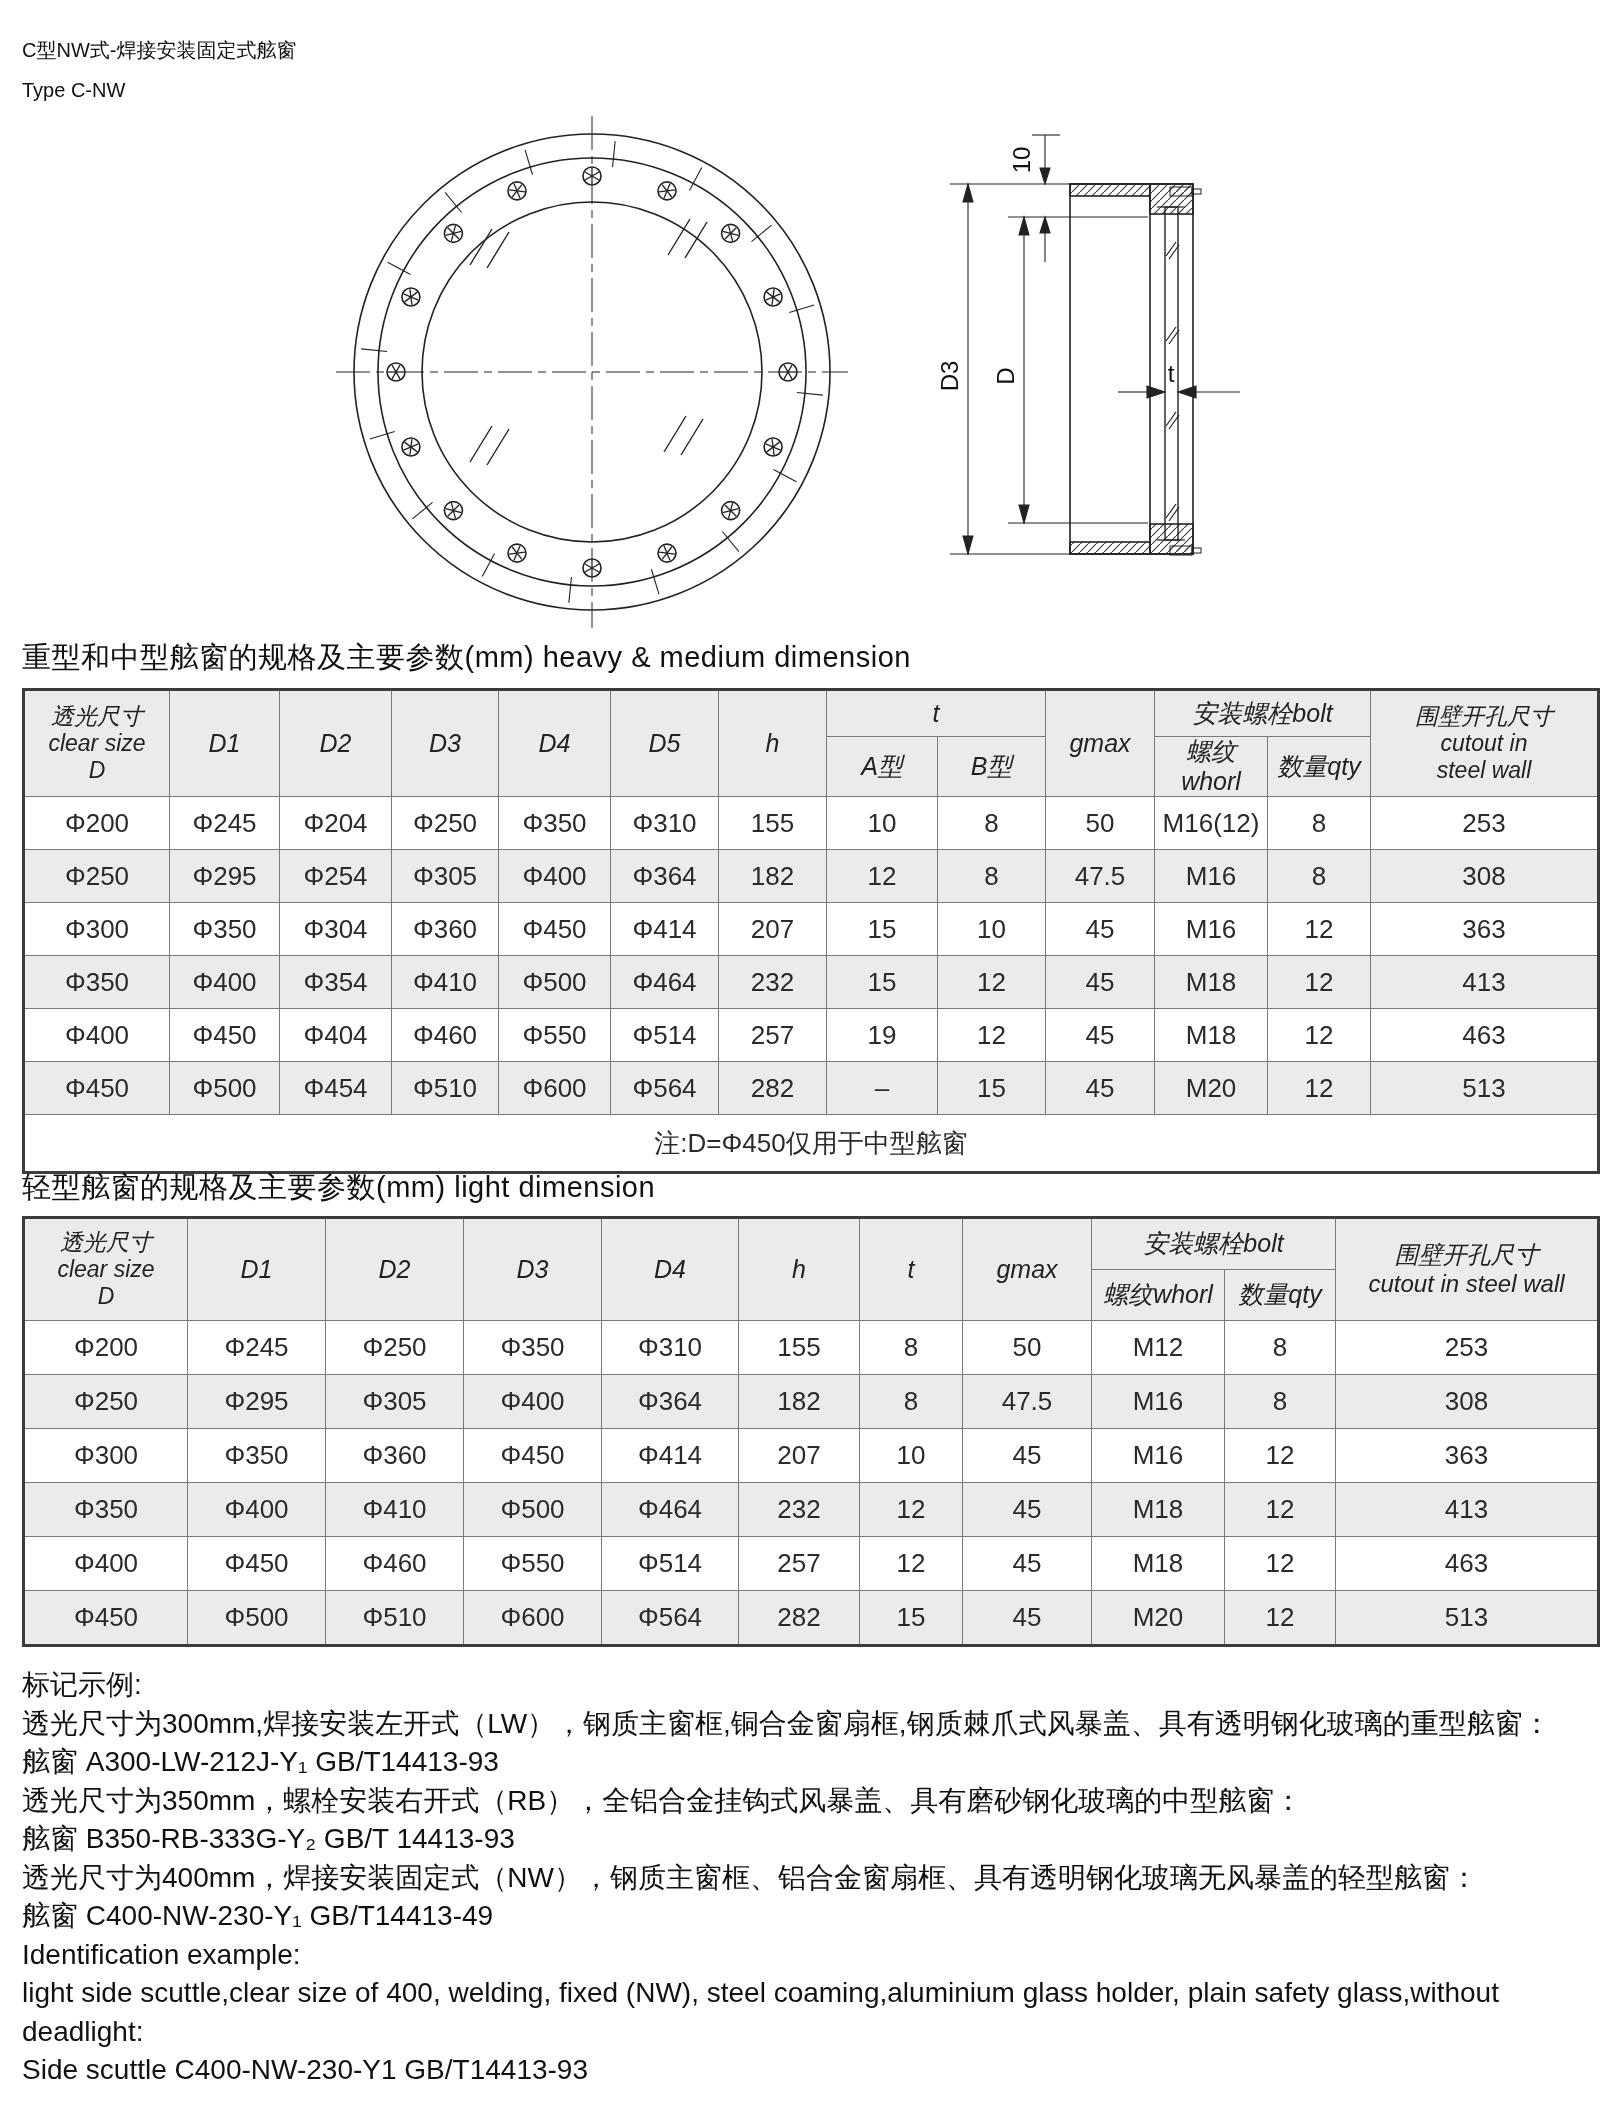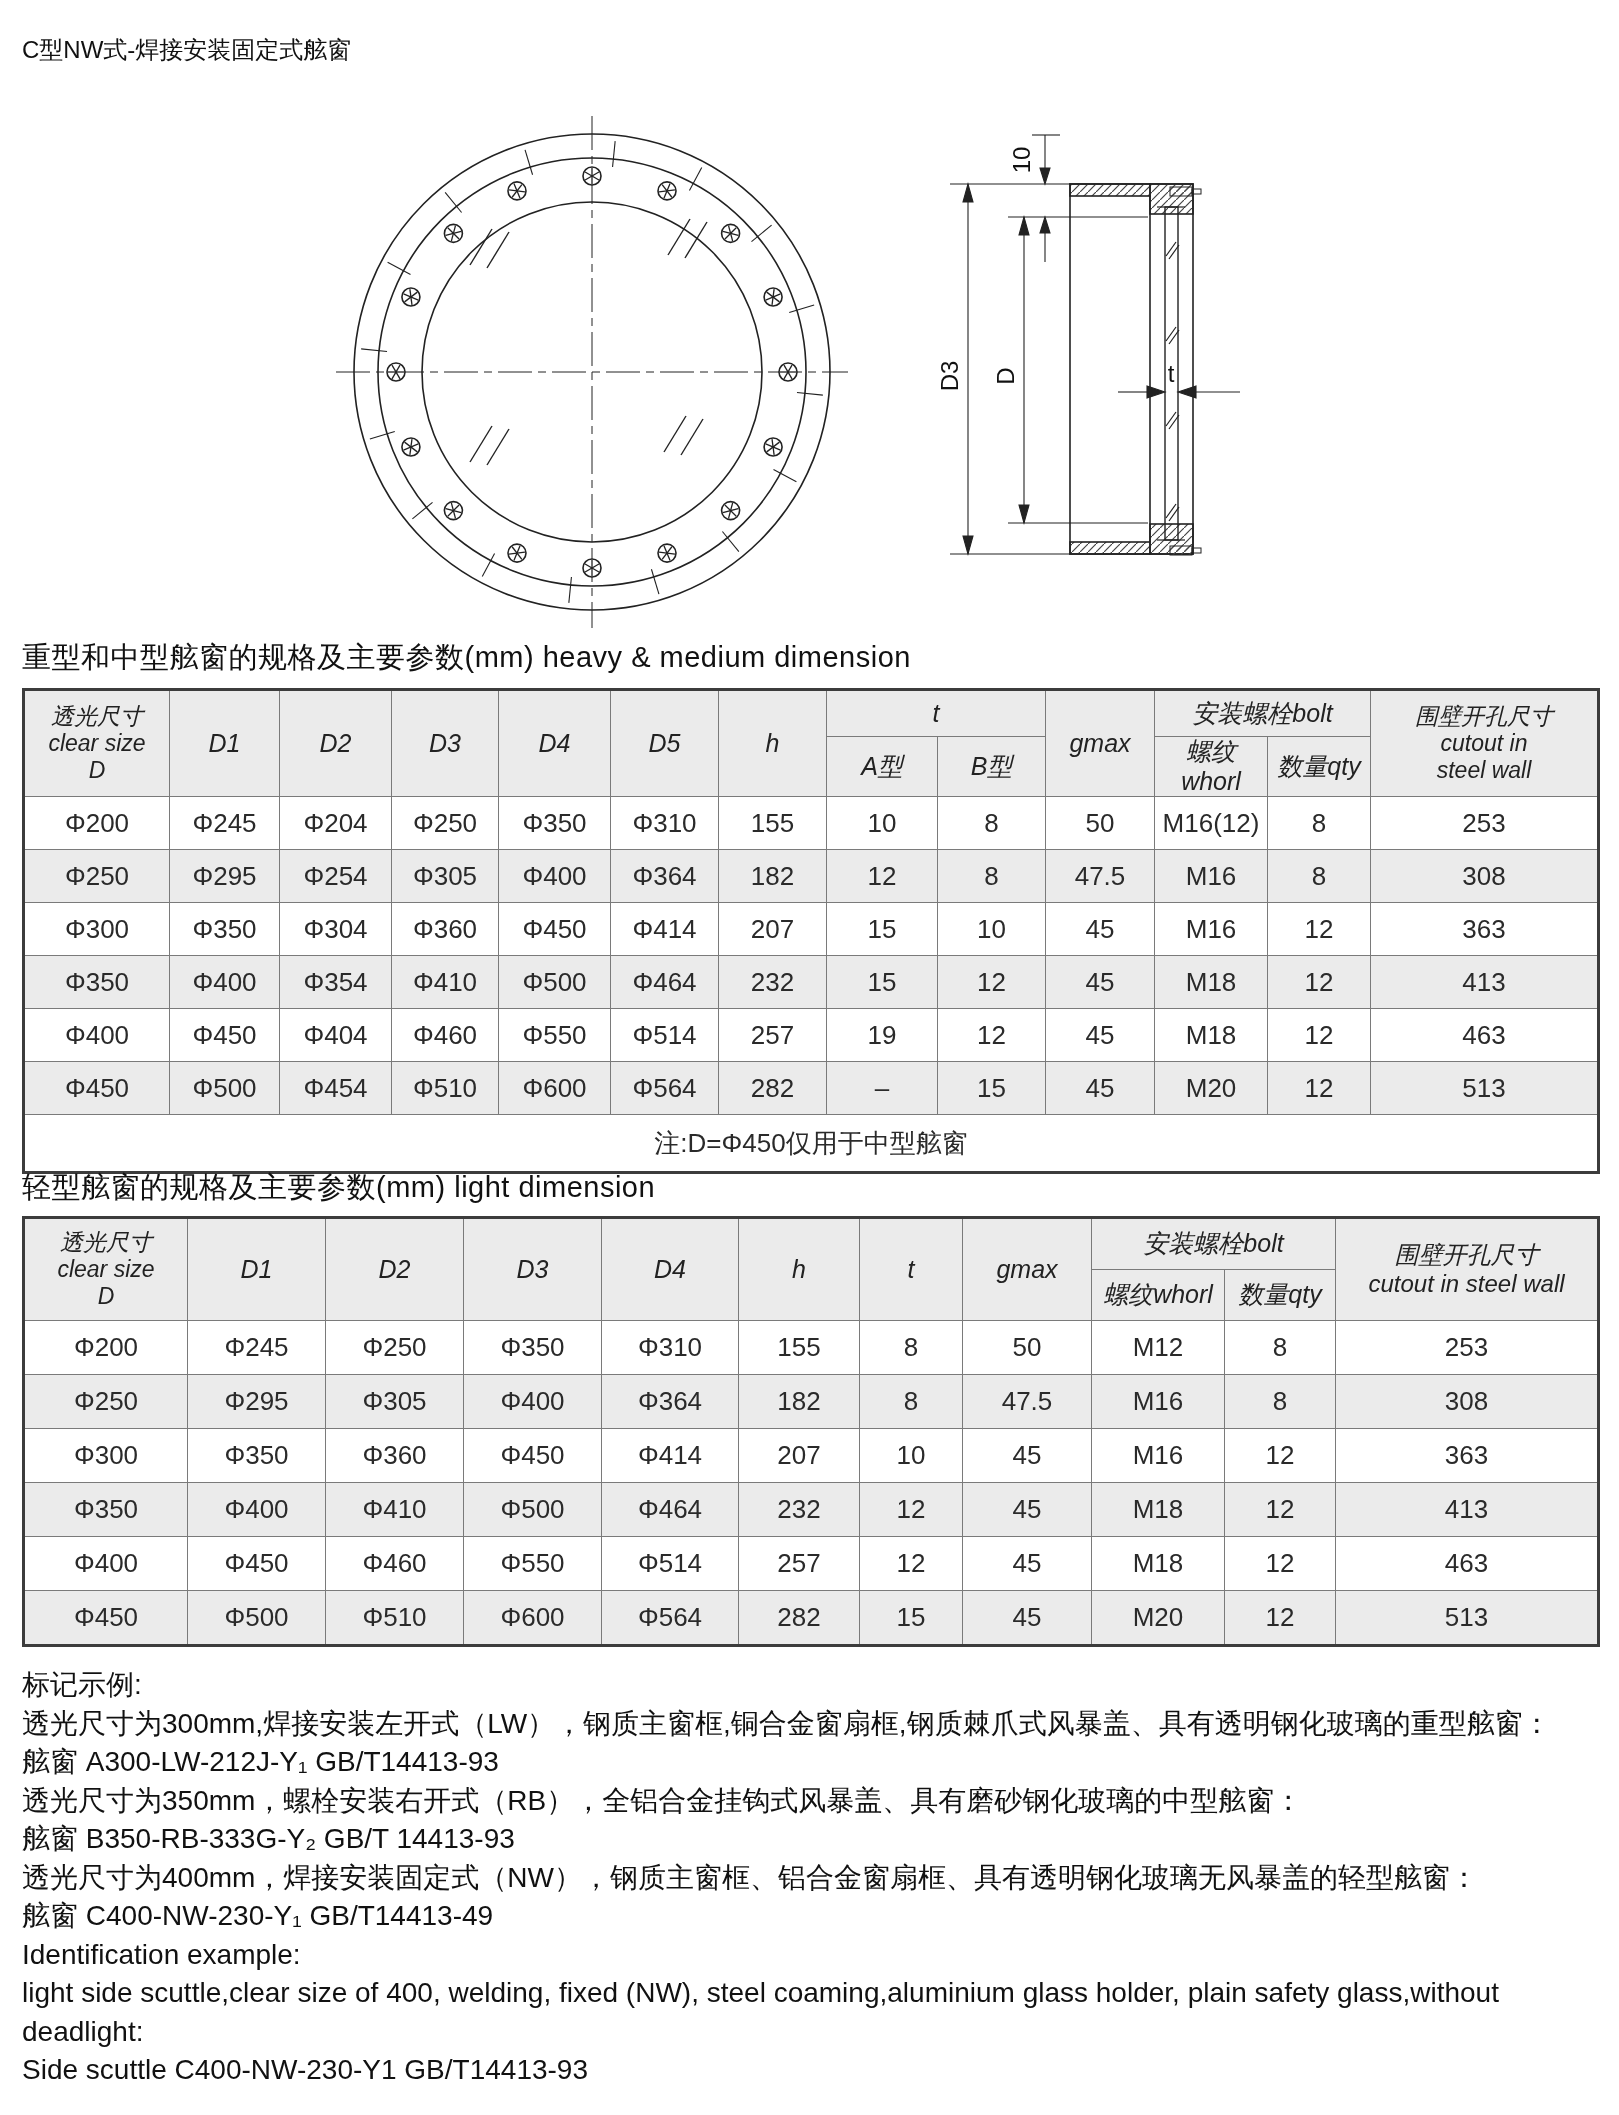--- a/index.html
+++ b/index.html
@@ -1,19 +1,19 @@
 <!DOCTYPE html>
 <html><head>
 <meta charset="utf-8">
 <style>
   html,body{margin:0;padding:0;background:#e8e8e8;}
   .page{position:relative;width:1619px;height:2115px;background:#ffffff;
         font-family:"Liberation Sans", sans-serif;color:#222;overflow:hidden;}
   .abs{position:absolute;}
-  .title-block{left:22px;top:30px;font-size:24px;line-height:40px;color:#111;}
+  .title-block{left:22px;top:30px;font-size:20px;line-height:40px;color:#111;}
   .section-title{left:22px;font-size:29px;color:#111;letter-spacing:0.5px;}
   svg.drawing{left:0;top:0;pointer-events:none;}
 
   table.spec{border-collapse:collapse;table-layout:fixed;background:#fff;
              border:3px solid #3c3c3c;}
   table.spec th, table.spec td{border:1.6px solid #7a7a7a;text-align:center;
              vertical-align:middle;padding:0 2px;overflow:hidden;}
   table.spec th{background:#ebebeb;font-weight:normal;font-size:25px;line-height:1.18;font-style:italic;}
   table.spec td{font-size:26px;color:#2a2a2a;background:#fff;}
   table.spec tr.alt td{background:#ebebeb;}
@@ -28,20 +28,21 @@
   .notes{left:22px;top:1666px;width:1580px;font-size:28px;line-height:38.5px;
          color:#111;white-space:nowrap;}
 </style>
 </head>
 <body>
 
 <div class="page">
 
   <div class="abs title-block">
     <div>C型NW式-焊接安装固定式舷窗</div>
+    <div>Type C-NW</div>
   </div>
 
   <svg class="abs drawing" width="1619" height="660" viewBox="0 0 1619 660">
     <defs>
       <pattern id="hatch" patternUnits="userSpaceOnUse" width="8" height="8">
         <path d="M-2,10 L10,-2" stroke="#444" stroke-width="1.2"></path>
       </pattern>
     </defs>
 
     <g stroke="#222" fill="none" stroke-width="1.6">

